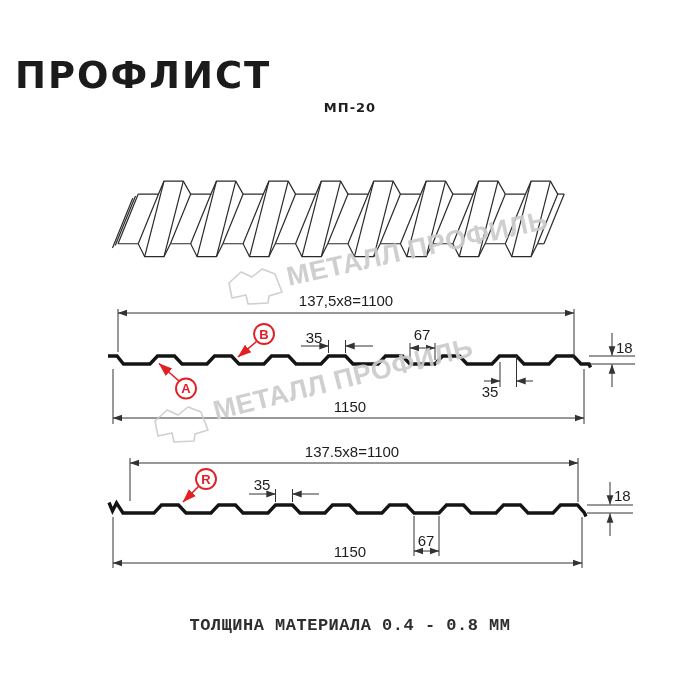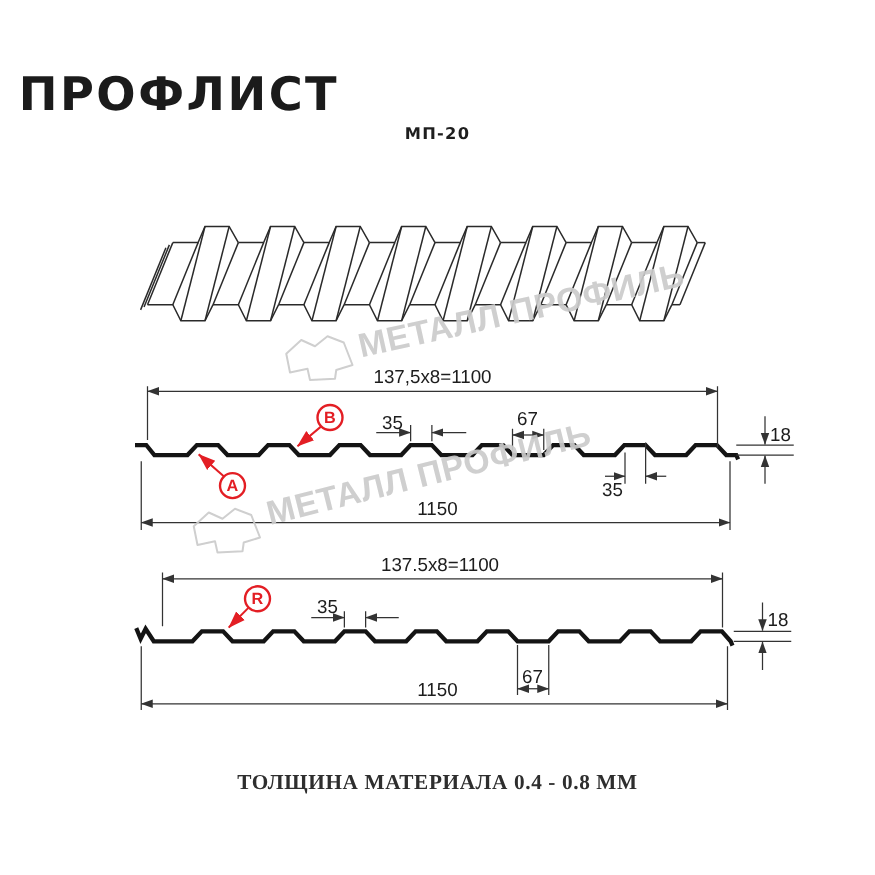--- a/index.html
+++ b/index.html
@@ -12,21 +12,21 @@
     font-family:"DejaVu Sans","Liberation Sans",sans-serif;
     font-size:37px;font-weight:800;letter-spacing:2px;color:#1b1b1b;margin-left:15px;
   }
   .subtitle{
     position:absolute;top:100px;left:0;width:700px;text-align:center;
     font-family:"DejaVu Sans","Liberation Sans",sans-serif;
     font-size:13px;font-weight:700;letter-spacing:1px;color:#1e1e1e;
   }
   .footer{
     position:absolute;top:616px;left:0;width:700px;text-align:center;
-    font-family:Liberation Serif, serif;
+    font-family:Liberation Mono, monospace;
     font-size:17px;font-weight:600;letter-spacing:.5px;color:#2e2e2e;
   }
   svg{position:absolute;top:0;left:0;}
   .sheet3d{fill:none;stroke:#2a2a2a;stroke-width:1.3px;}
   .prof{fill:none;stroke:#141414;stroke-width:3.4px;stroke-miterlimit:6;}
   .dim{stroke:#333;stroke-width:1px;fill:none;}
   .dimtxt{font-family:"Liberation Sans",sans-serif;font-size:15px;fill:#1d1d1d;}
   .red{stroke:#e31e24;fill:none;stroke-width:1.6px;}
   .redcirc{stroke:#e31e24;fill:none;stroke-width:1.9px;}
   .redtxt{font-family:"Liberation Sans",sans-serif;font-size:13px;font-weight:700;fill:#e31e24;text-anchor:middle;}

